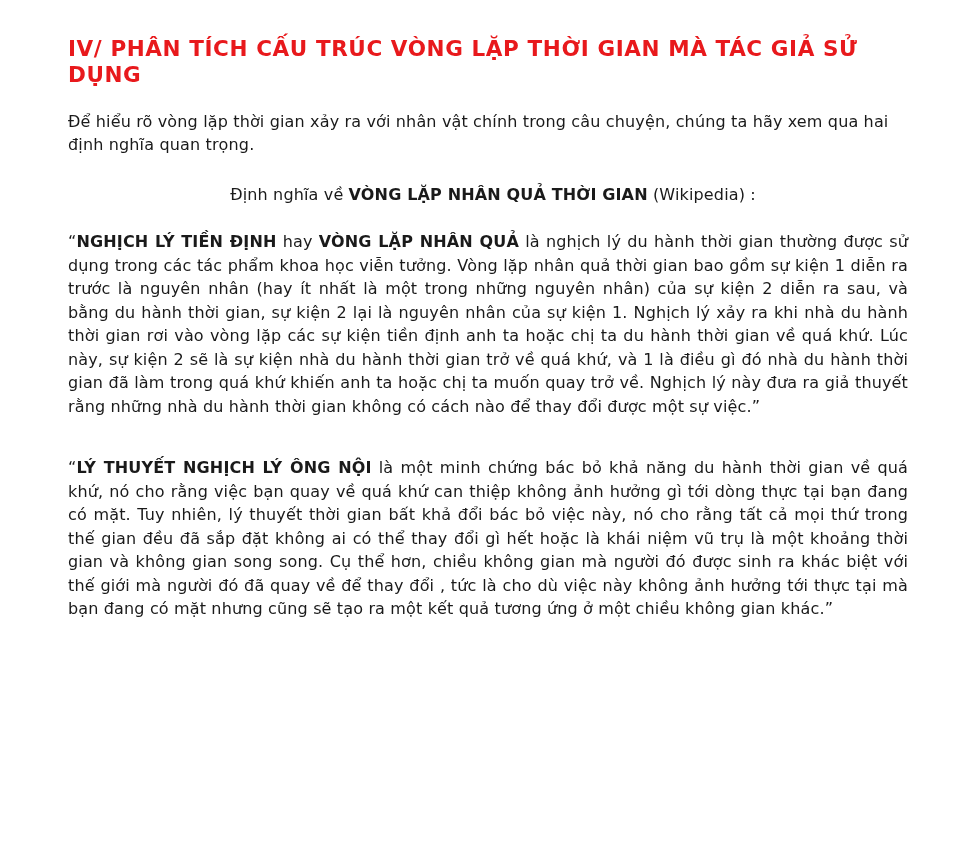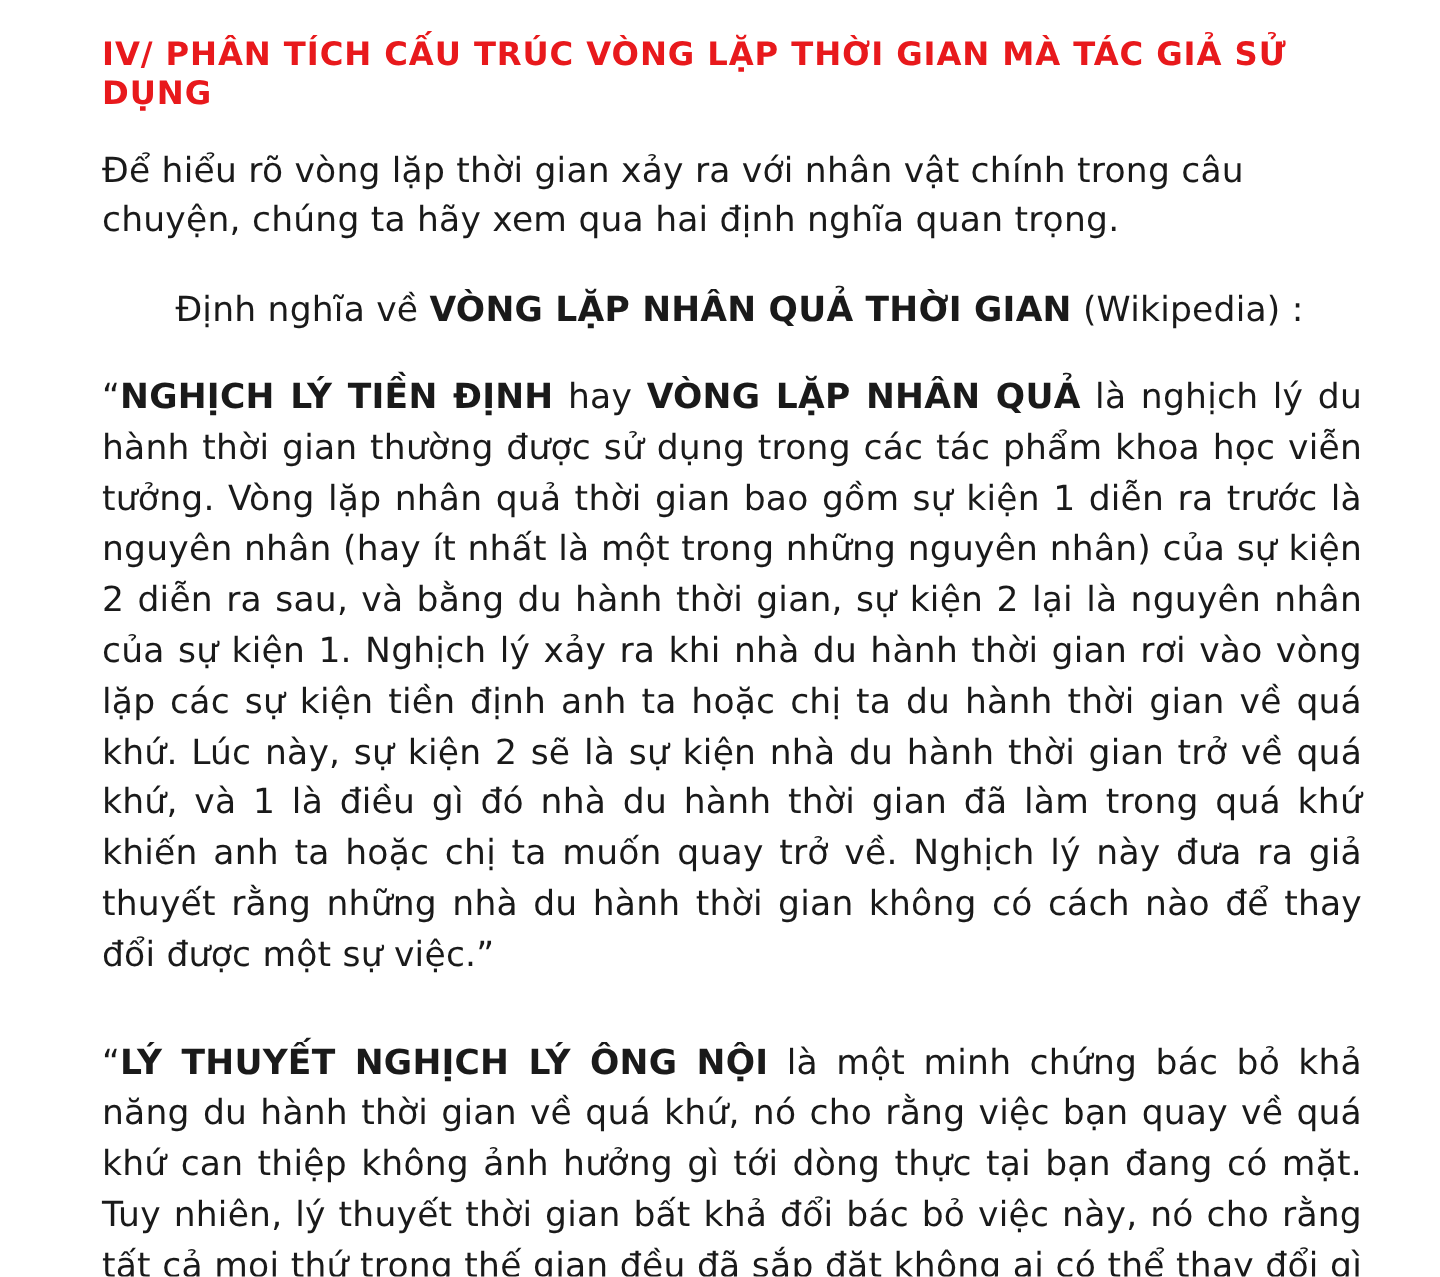--- a/index.html
+++ b/index.html
@@ -11,33 +11,33 @@
     width: 960px;
     height: 851px;
     font-family: "DejaVu Sans", sans-serif;
     color: #1a1a1a;
     overflow: hidden;
   }
   .page {
     width: 960px;
     height: 743px;
     box-sizing: border-box;
-    padding: 24px 42px 10px 68px;
+    padding: 36px 42px 10px 68px;
   }
   .doc-title {
     color: #e8191c;
     font-weight: bold;
     font-size: 21.5px;
     letter-spacing: 0.6px;
     margin: 0 0 22px 0;
     line-height: 1.2;
     font-family: "DejaVu Sans", sans-serif;
   }
   .para {
-    font-size: 23px;
+    font-size: 16px;
     line-height: 1.47;
     margin: 0 0 20px 0;
     text-align: left;
     letter-spacing: 0.15px;
   }
   .para.block {
     text-align: justify;
     text-justify: inter-word;
     padding-right: 10px;
   }

